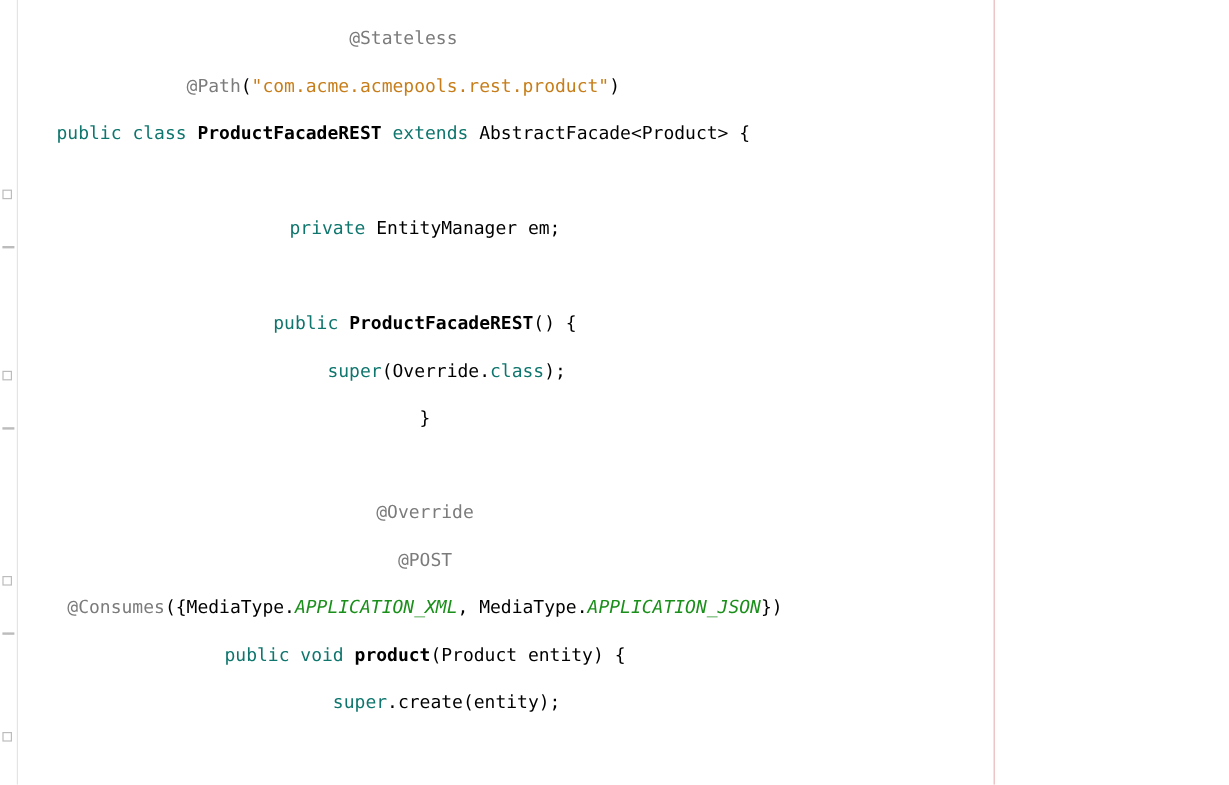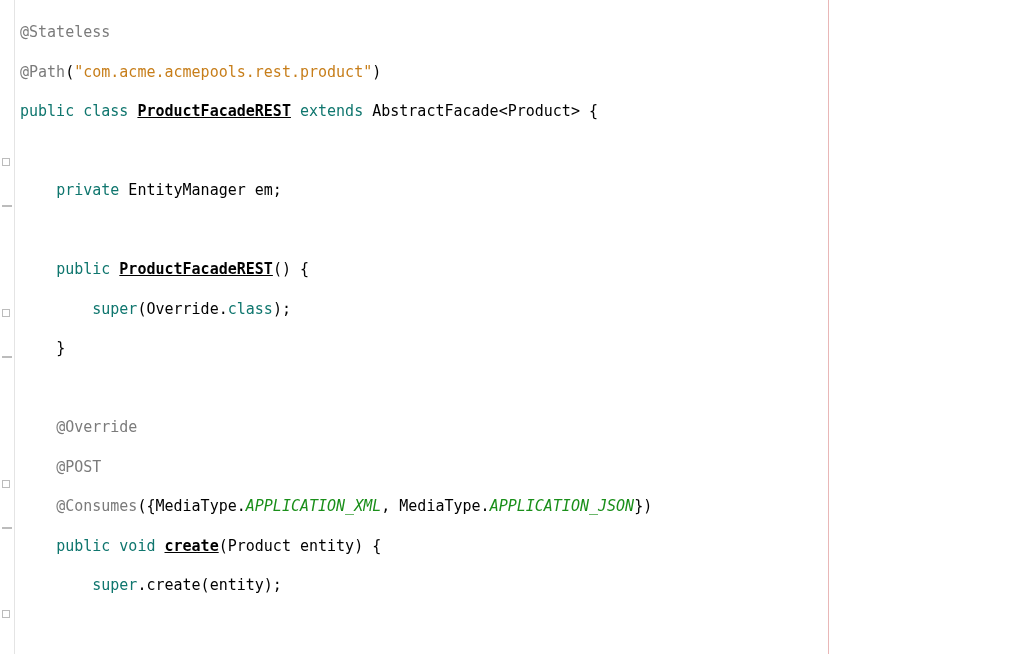--- a/index.html
+++ b/index.html
@@ -55,25 +55,26 @@
     position: absolute;
     left: 20px;
     top: 4px;
     white-space: pre;
     color: #000000;
     letter-spacing: 0px;
   }
   .line {
     height: 21.5px;
     line-height: 21.5px;
+    text-align: center;
   }
   .kw  { color: #0f766e; }            
   .ann { color: #7b7b7b; }            
   .str { color: #c77e1a; }
-  .bold { font-weight: bold; text-decoration: underline; }
+  .bold { font-weight: bold; }
   .stat { color: #1a8f1a; font-style: italic; } 
 </style>
 </head>
 <body>
 
 <div class="editor">
   <div class="gutter">
     <div class="sq" style="top:158px"></div>
     <div class="mark" style="top:205px"></div>
     <div class="sq" style="top:309px"></div>
@@ -91,21 +92,21 @@
 <div class="line"></div>
 <div class="line">    <span class="kw">private</span><span> EntityManager em;</span></div>
 <div class="line"></div>
 <div class="line">    <span class="kw">public</span> <span class="bold">ProductFacadeREST</span><span>() {</span></div>
 <div class="line">        <span class="kw">super</span><span>(Override.</span><span class="kw">class</span><span>);</span></div>
 <div class="line">    <span>}</span></div>
 <div class="line"></div>
 <div class="line">    <span class="ann">@Override</span></div>
 <div class="line">    <span class="ann">@POST</span></div>
 <div class="line">    <span class="ann">@Consumes</span><span>({MediaType.</span><span class="stat">APPLICATION_XML</span><span>, MediaType.</span><span class="stat">APPLICATION_JSON</span><span>})</span></div>
-<div class="line">    <span class="kw">public</span> <span class="kw">void</span> <span class="bold">create</span><span>(Product entity) {</span></div>
+<div class="line">    <span class="kw">public</span> <span class="kw">void</span> <span class="bold">product</span><span>(Product entity) {</span></div>
 <div class="line">        <span class="kw">super</span><span>.create(entity);</span></div>
 
 
 
 
 
 
 
 
 

